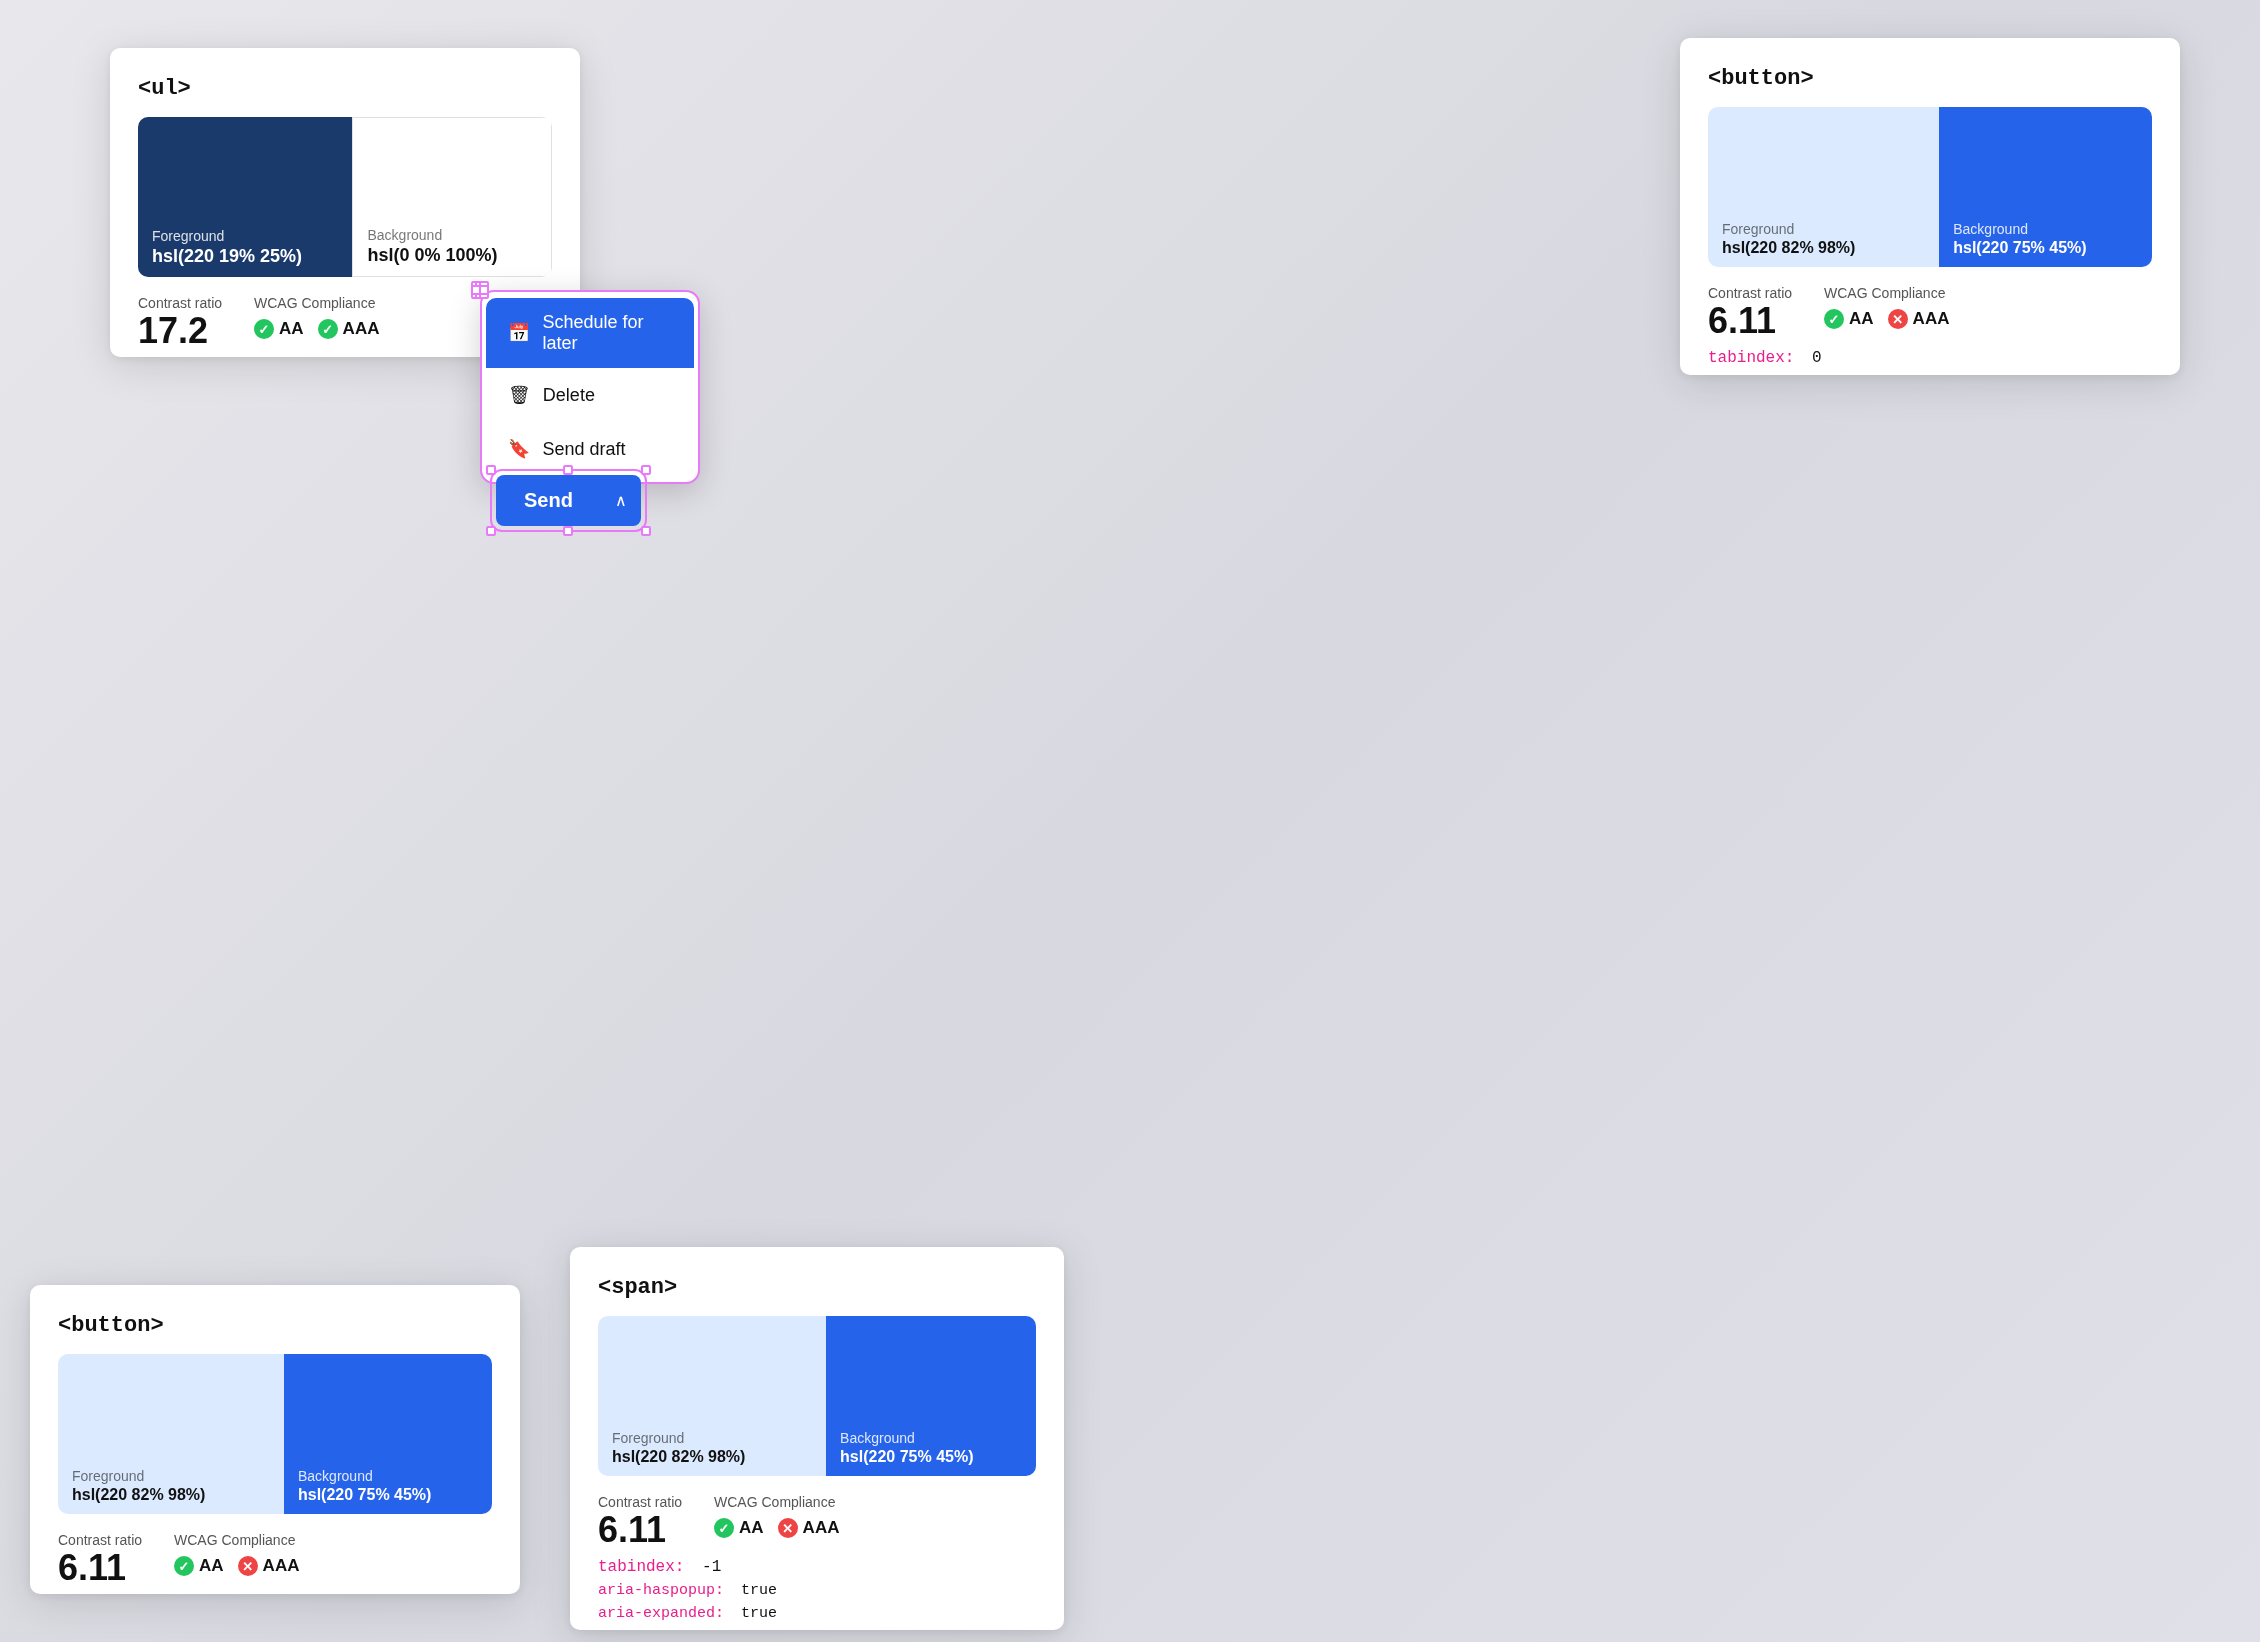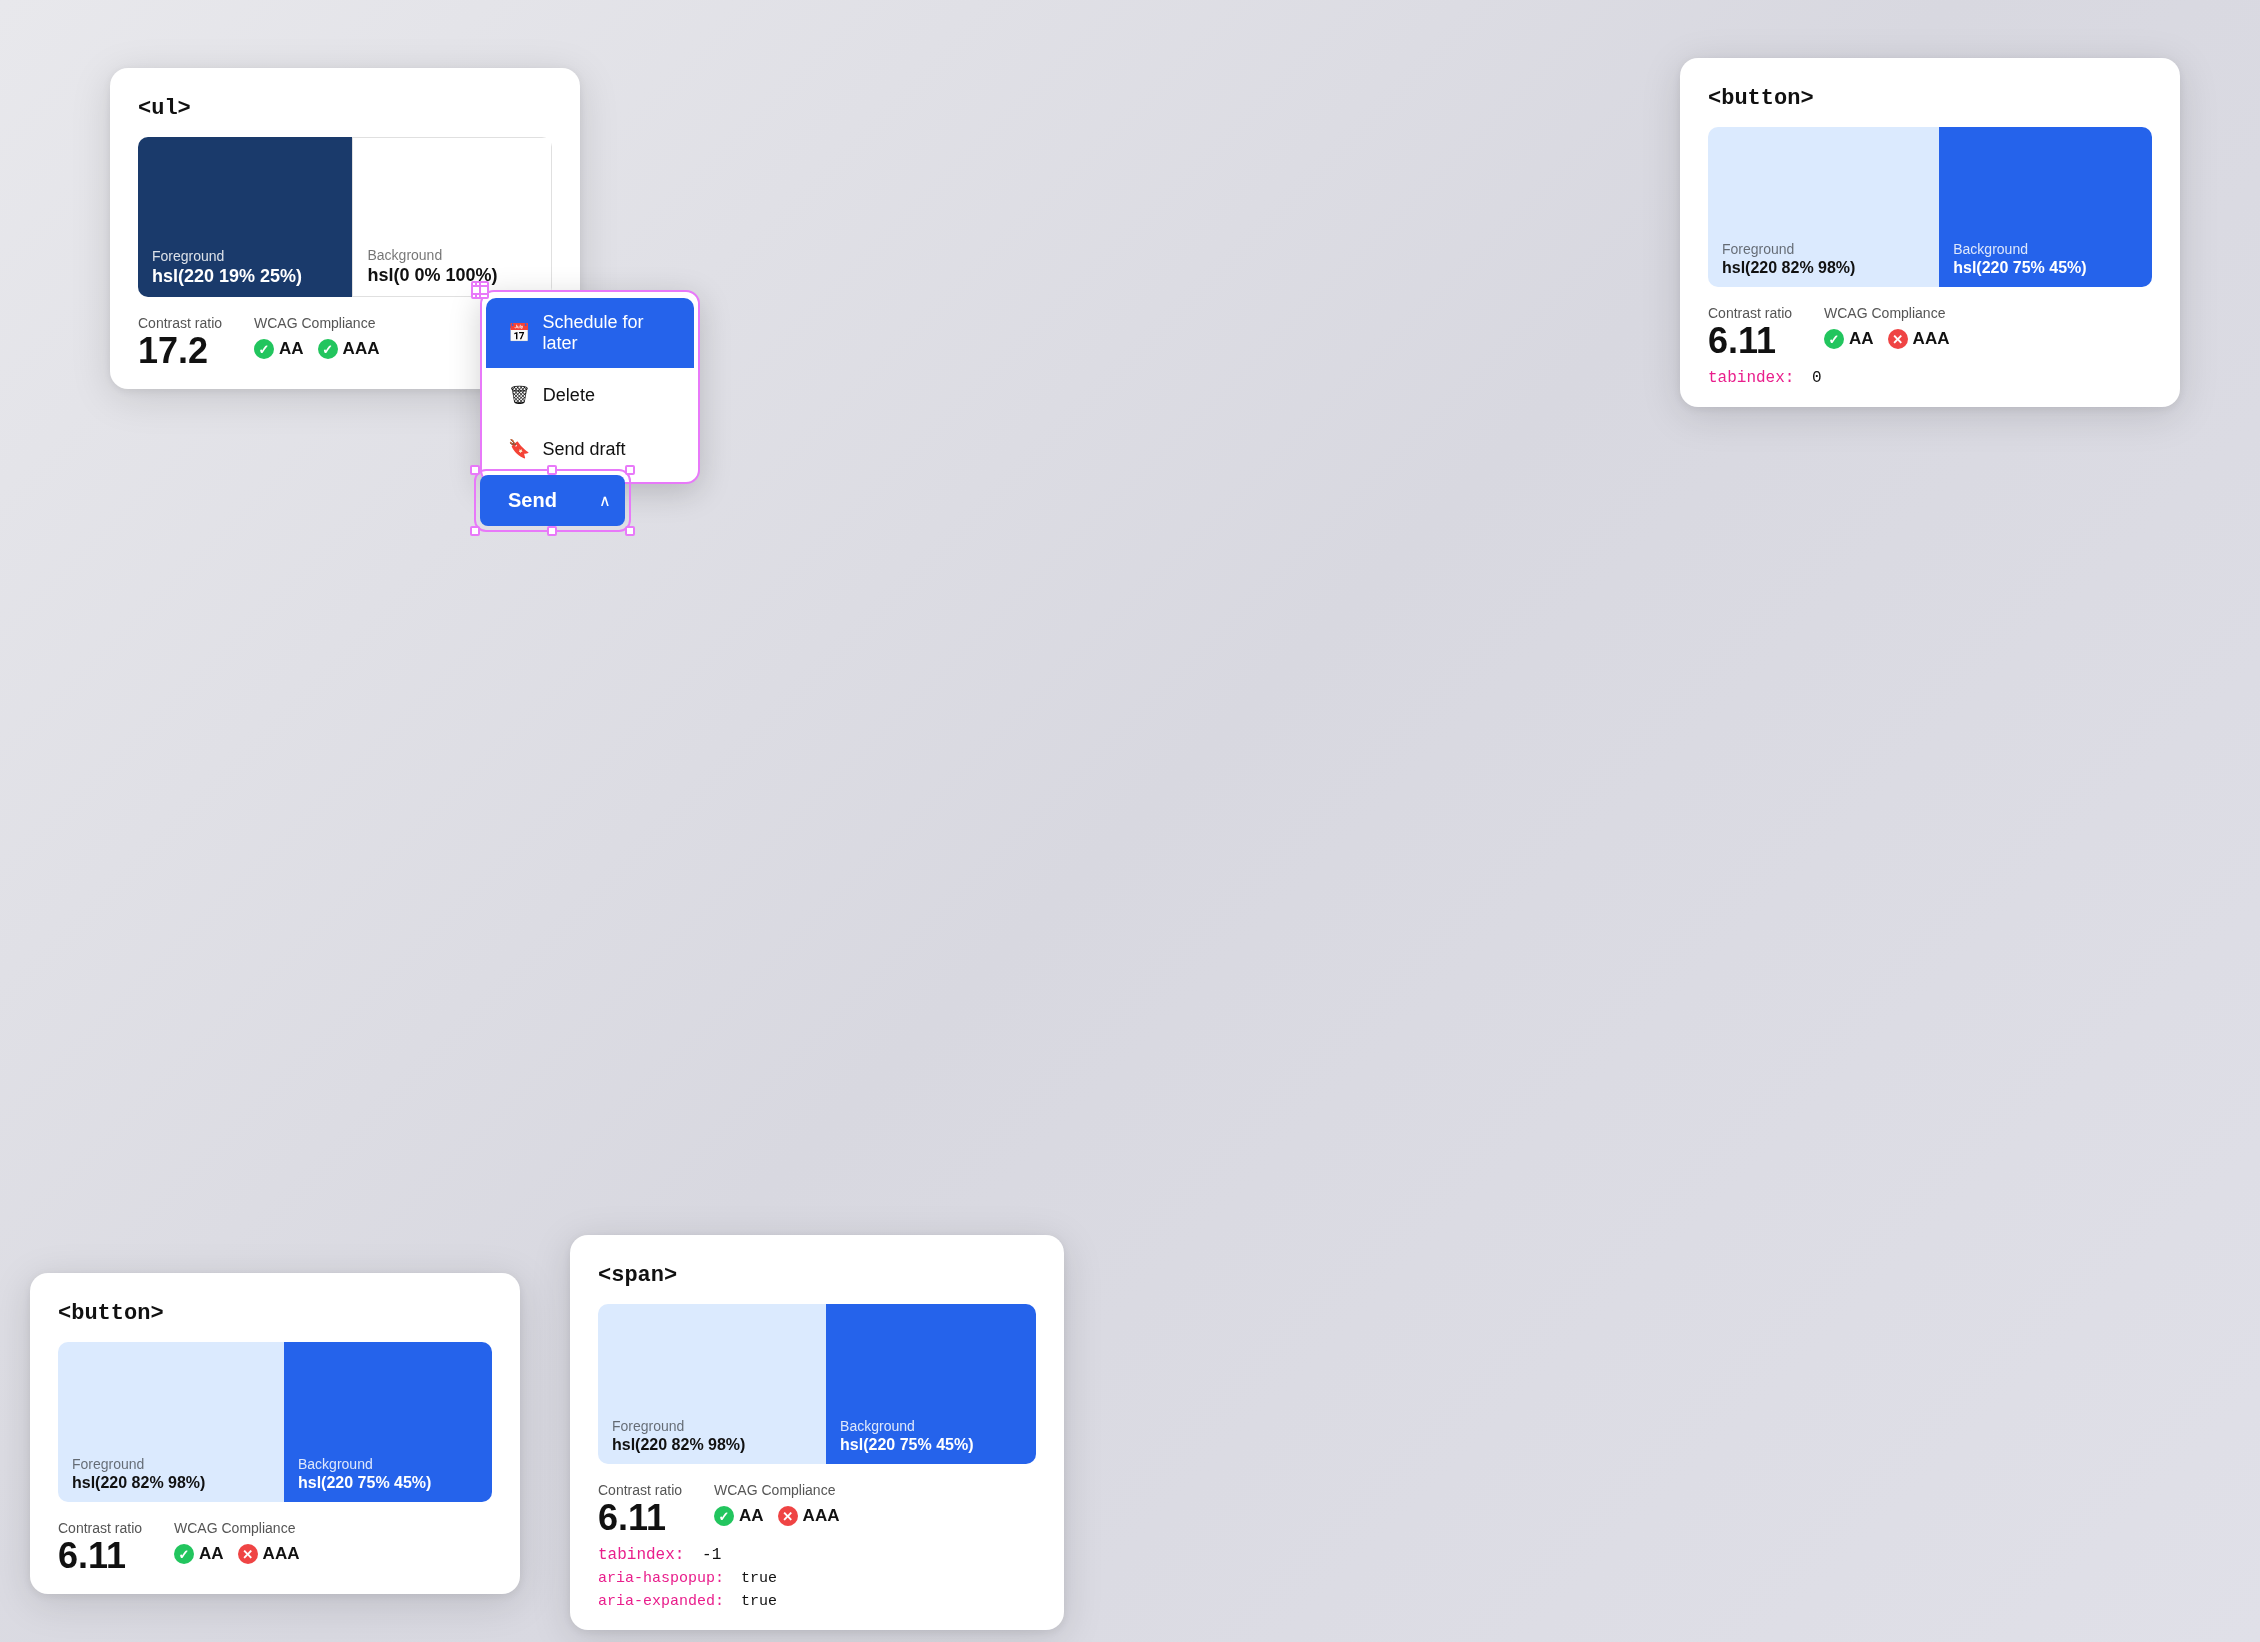--- a/index.html
+++ b/index.html
@@ -9,25 +9,24 @@
       height: 1642px;
       background: linear-gradient(135deg, #e8e8ec 0%, #d8d8e0 50%, #e0e0e8 100%);
       font-family: -apple-system, BlinkMacSystemFont, 'Segoe UI', sans-serif;
       position: relative;
       overflow: hidden;
     }
 
     .card {
       position: absolute;
       background: white;
-      border-radius: 18px;
-      padding: 28px 28px 20px 28px;
+      border-radius: 10px;
+      padding: 28px 28px 8px 28px;
       box-shadow: 0 8px 40px rgba(0,0,0,0.13), 0 2px 8px rgba(0,0,0,0.07);
       min-width: 420px;
-      margin-top: 20px;
     }
 
     .card-tag {
       font-size: 22px;
       font-weight: 700;
       color: #111;
       margin-bottom: 16px;
       font-family: 'Courier New', monospace;
     }
 
@@ -338,21 +337,21 @@
       <div class="handle" style="top:-6px; left:50%; transform:translateX(-50%);"></div>
       <div class="handle" style="top:-6px; right:-6px;"></div>
       <div class="handle" style="bottom:-6px; left:-6px;"></div>
       <div class="handle" style="bottom:-6px; left:50%; transform:translateX(-50%);"></div>
       <div class="handle" style="bottom:-6px; right:-6px;"></div>
       <div class="handle" style="top:50%; transform:translateY(-50%); left:-6px;"></div>
       <div class="handle" style="top:50%; transform:translateY(-50%); right:-6px;"></div>
     </div>
   </div>
 
-  <div style="position:absolute; top:185px; left:0px;">
+  <div style="position:absolute; top:185px; left:16px;">
     <div style="position:relative; display:inline-flex;">
       <div style="position:absolute; top:-6px; left:-6px; right:-6px; bottom:-6px; border:2px solid #e879f9; border-radius:12px; pointer-events:none; z-index:10;">
         <div class="handle" style="top:-6px; left:-6px;"></div>
         <div class="handle" style="top:-6px; right:-6px;"></div>
         <div class="handle" style="bottom:-6px; left:-6px;"></div>
         <div class="handle" style="bottom:-6px; right:-6px;"></div>
         <div class="handle" style="top:-6px; left:50%; transform:translateX(-50%);"></div>
         <div class="handle" style="bottom:-6px; left:50%; transform:translateX(-50%);"></div>
       </div>
       <button class="send-main" style="border:none; cursor:pointer; font-size:20px; font-weight:700; font-family: -apple-system, BlinkMacSystemFont, 'Segoe UI', sans-serif;">Send</button>

